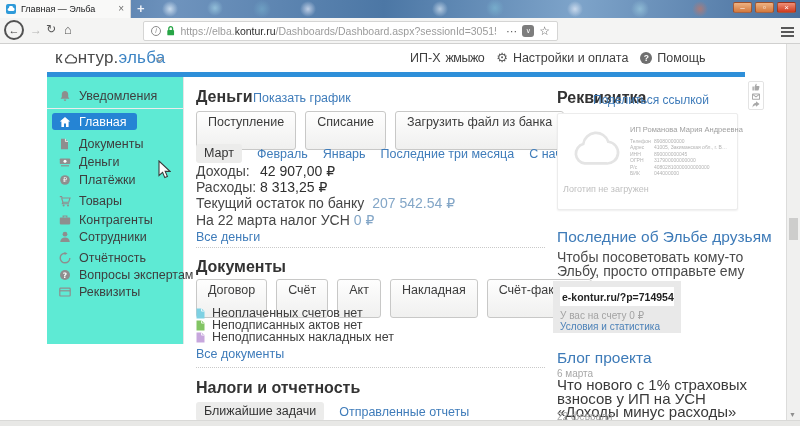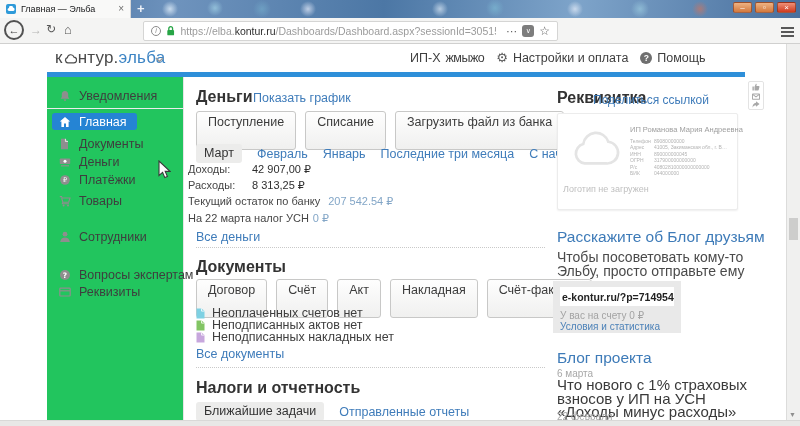--- a/index.html
+++ b/index.html
@@ -54,35 +54,35 @@
   #logo-chev{position:absolute;left:155px;top:57px}
   #hdr-right{position:absolute;left:410px;top:50px;display:flex;align-items:center;gap:12px;font-size:12.5px;color:#3e3e3e;white-space:nowrap}
   .scribble{filter:blur(.7px);letter-spacing:-.5px}
   .gear{color:#5a5a5a;font-size:13px}
   .qcirc{display:inline-block;width:12px;height:12px;border-radius:50%;background:#6f6f6f;color:#fff;font-size:8.5px;font-weight:bold;line-height:12px;text-align:center}
   .hitem{display:flex;align-items:center;gap:5px}
 
   #bluebar{position:absolute;left:47px;top:72px;width:698px;height:5px;background:#2e8fd9}
 
   
-  #sidebar{position:absolute;left:47px;top:77px;width:137px;height:349px;background:#22c55e;border-right:1px solid #e5e5e5}
+  #sidebar{position:absolute;left:47px;top:77px;width:137px;height:267px;background:#5eead4;border-right:1px solid #e5e5e5}
   .sitem{position:absolute;left:11px;display:flex;align-items:center;gap:8px;font-size:12.5px;color:#3e3e3e;height:16px;white-space:nowrap}
   .sicon{width:13px;display:flex;justify-content:center;flex:0 0 auto}
   .sicon svg{display:block}
   #sdivider{position:absolute;left:0;top:31px;width:136px;border-top:1px solid #ececec}
   .sitem.sel{left:5px;background:#2584d4;border-radius:3px;color:#fff;padding:0 10px 0 6px;height:17px}
 
   
   .h2{position:absolute;font-size:16px;font-weight:bold;color:#333}
   .link{color:#3f7cba}
   .btn{background:linear-gradient(#fefefe,#f0f0ef);border:1px solid #c8c8c7;border-radius:3px;font-size:12.5px;color:#3c3c3c;padding:3px 11px 20px;white-space:nowrap}
   .btnrow{position:absolute;display:flex;gap:9px}
   .chip{background:#ececeb;border-radius:3px;padding:2px 8px 3px;color:#333}
   .tabsrow{position:absolute;display:flex;gap:15px;align-items:center;font-size:12.5px}
-  .mrow{position:absolute;left:188px;display:flex;font-size:11px;color:#464646;align-items:flex-start}
+  .mrow{position:absolute;left:196px;display:flex;font-size:14px;color:#464646;align-items:flex-start}
   .mlabel{width:64px}
   .mval{color:#2f2f2f}
   .blueval{color:#83a6c7}
   .dotted{position:absolute;left:196px;width:349px;border-top:1px dotted #c9c9c9}
   .dstat{position:absolute;left:196px;display:flex;align-items:center;gap:7px;font-size:12.5px;color:#3e3e3e}
   .linktxt{position:absolute;font-size:12.5px}
 
   
   #share-link{position:absolute;left:557px;top:93px;width:188px;text-align:center;font-size:12px}
   #req-card{position:absolute;left:557px;top:113px;width:181px;height:97px;background:#fff;border:1px solid #ececec;border-radius:2px;box-shadow:0 1px 2px rgba(0,0,0,.07)}
@@ -236,28 +236,46 @@
     <span class="sicon">
         <svg width="12" height="12" viewBox="0 0 12 12">
           <path d="M.8 1.6h1.8l.5 1.4H11L9.7 7.2H3.9L2.6 3" fill="none" stroke="#8e8e8e" stroke-width="1.1"></path>
           <path d="M3.9 7.2L3.3 8.8H10" fill="none" stroke="#8e8e8e" stroke-width="1.1"></path>
           <circle cx="4.6" cy="10.4" r="1" fill="#8e8e8e"></circle>
           <circle cx="9" cy="10.4" r="1" fill="#8e8e8e"></circle>
         </svg>
       </span>
     <span>Товары</span>
   </div>
+  <div class="sitem" style="top:135px">
+    <span class="sicon">
+        <svg width="12" height="12" viewBox="0 0 12 12">
+          <path d="M4.2 3.6V2h3.6v1.6" fill="none" stroke="#8e8e8e" stroke-width="1.2"></path>
+          <rect x=".8" y="3.6" width="10.4" height="6.8" rx=".8" fill="#8e8e8e"></rect>
+        </svg>
+      </span>
+    <span>Контрагенты</span>
+  </div>
   <div class="sitem" style="top:152px">
     <span class="sicon">
         <svg width="12" height="12" viewBox="0 0 12 12" fill="#8e8e8e">
           <circle cx="6" cy="3.2" r="2.4"></circle>
           <path d="M1.2 11c.3-3 2.3-4.4 4.8-4.4s4.5 1.4 4.8 4.4z"></path>
         </svg>
       </span>
     <span>Сотрудники</span>
+  </div>
+  <div class="sitem" style="top:173px">
+    <span class="sicon">
+        <svg width="12" height="12" viewBox="0 0 12 12">
+          <path d="M10.8 6A4.8 4.8 0 1 1 6 1.2" fill="none" stroke="#8e8e8e" stroke-width="1.4"></path>
+          <polygon points="5.6,0 8.6,1.4 5.6,2.9" fill="#8e8e8e"></polygon>
+        </svg>
+      </span>
+    <span>Отчётность</span>
   </div>
   <div class="sitem" style="top:190px">
     <span class="sicon">
         <svg width="12" height="12" viewBox="0 0 12 12">
           <circle cx="6" cy="6" r="5" fill="#8e8e8e"></circle>
           <text x="6" y="8.6" text-anchor="middle" font-size="7.5" font-weight="bold" fill="#fff" font-family="DejaVu Sans">?</text>
         </svg>
       </span>
     <span>Вопросы экспертам</span>
   </div>
@@ -373,21 +391,21 @@
         <span class="lbl">Р/с</span>
         <span class="val">40802810000000000000</span>
       </div>
     <div class="crow">
         <span class="lbl">БИК</span>
         <span class="val">044000000</span>
       </div>
   </div>
 </div>
 
-<div class="bluehead" style="left:557px;top:228px">Расскажите об Блог друзьям</div>
+<div class="bluehead" style="left:557px;top:228px">Последние об Эльбе друзьям</div>
 <div id="ref-text">Чтобы посоветовать кому-то Эльбу, просто отправьте ему эту ссылку:</div>
 <div id="ref-box">
   <input id="ref-input" readonly="" value="e-kontur.ru/?p=71495457" style="">
   <span id="ref-bal">У вас на счету 0 ₽</span>
   <span id="ref-stats" class="link">Условия и статистика</span>
 </div>
 
 <div class="bluehead" style="left:557px;top:349px">Блог проекта</div>
 <span class="postdate" style="top:368px">6 марта</span>
 <div id="post-title">Что нового с 1% страховых взносов у ИП на УСН «Доходы минус расходы»</div>

